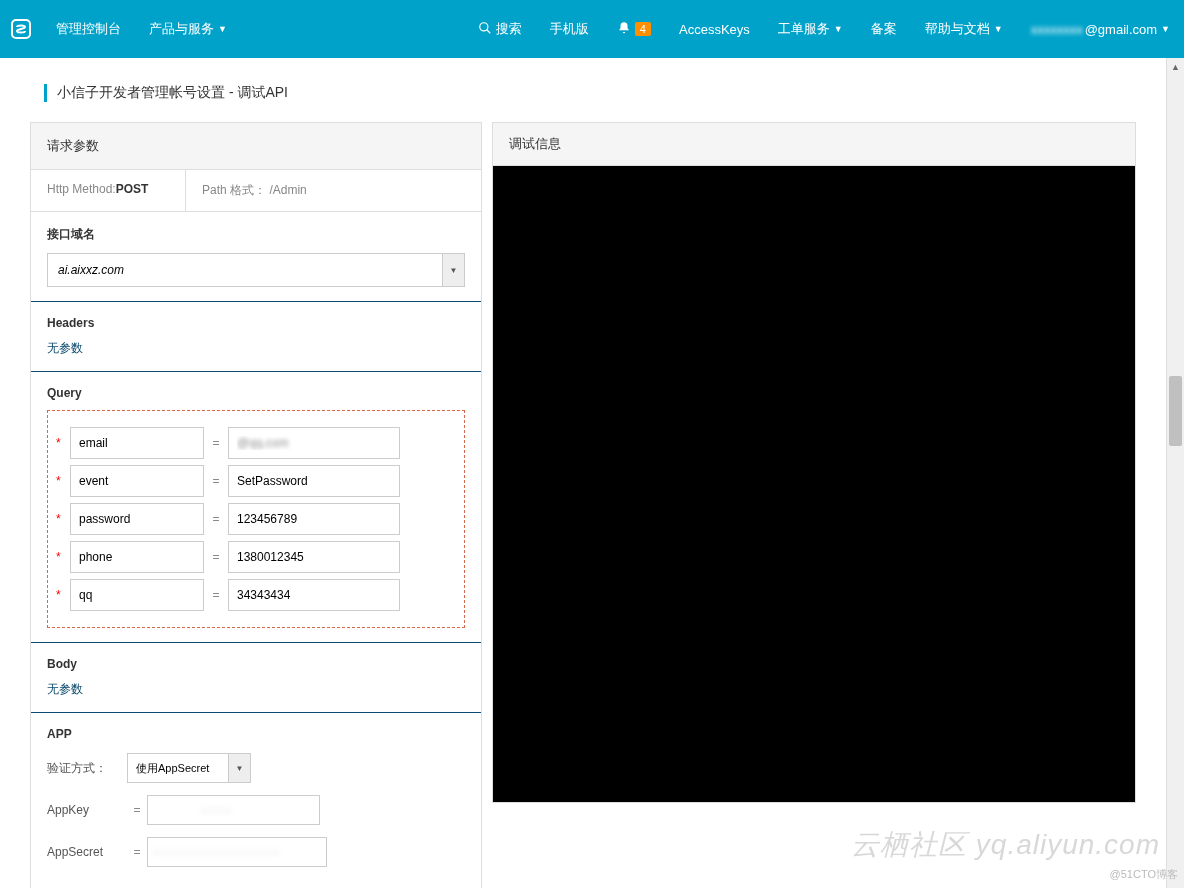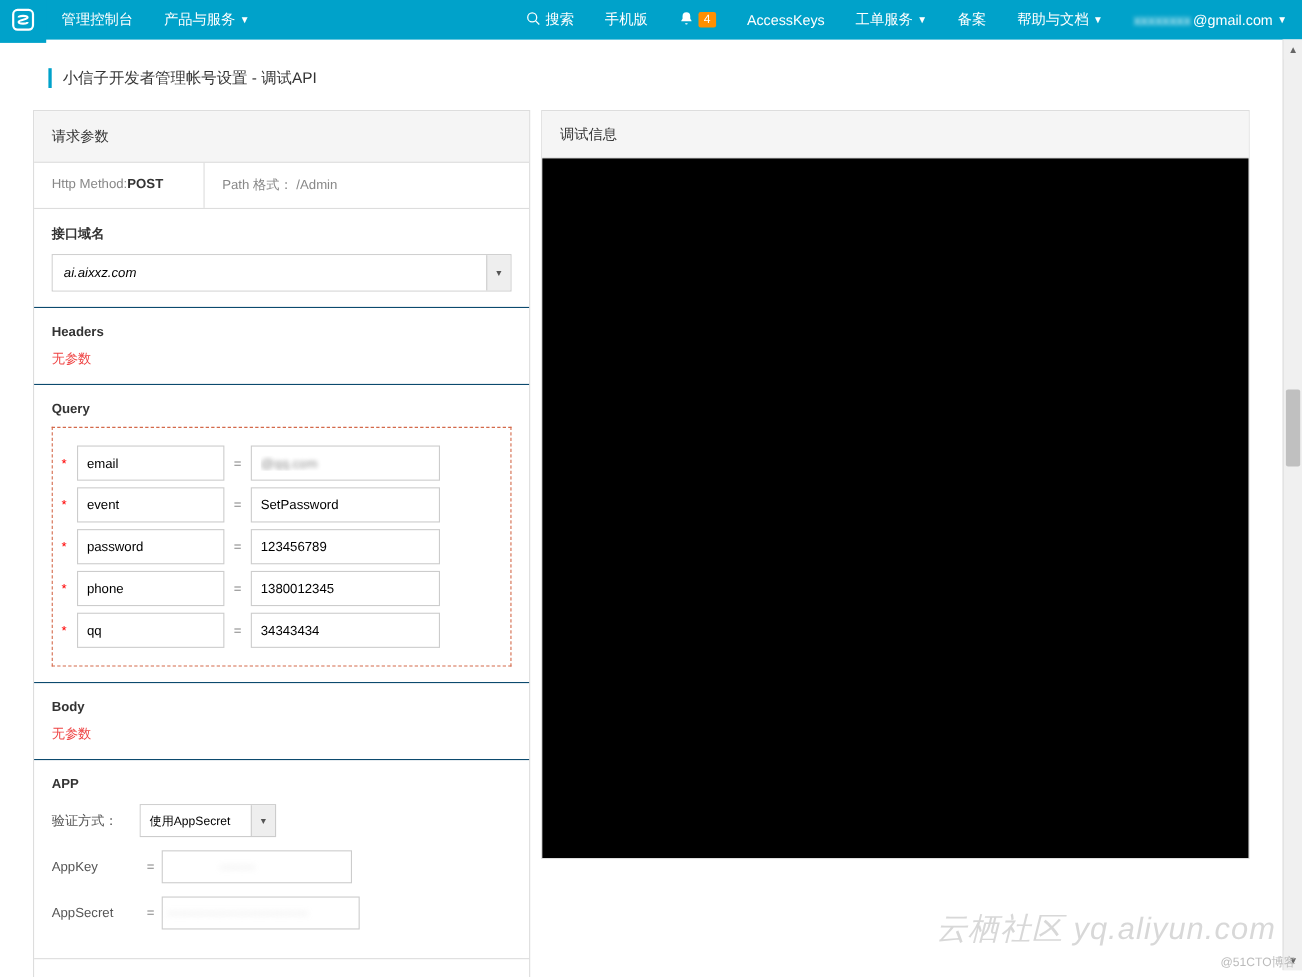--- a/index.html
+++ b/index.html
@@ -1,19 +1,19 @@
 <!DOCTYPE html>
 <html><head>
   <meta charset="utf-8">
   <style>
     * { box-sizing: border-box; margin: 0; padding: 0; }
     body { font-family: "Microsoft YaHei", Arial, sans-serif; font-size: 12px; color: #333; background: #fff; }
     
     
-    .header { background: #00a2ca; height: 36px; display: flex; align-items: center; color: #fff; }
+    .header { background: #00a2ca; height: 58px; display: flex; align-items: center; color: #fff; }
     .logo { width: 42px; height: 42px; background: #00a2ca; display: flex; align-items: center; justify-content: center; }
     .logo svg { width: 24px; height: 24px; }
     .header-left { display: flex; align-items: center; height: 100%; }
     .header-item { padding: 0 14px; height: 42px; display: flex; align-items: center; cursor: pointer; font-size: 13px; }
     .header-right { margin-left: auto; display: flex; align-items: center; height: 100%; }
     .dropdown-arrow { margin-left: 4px; font-size: 9px; }
     .bell-badge { background: #ff8f00; color: #fff; border-radius: 2px; padding: 1px 5px; margin-left: 4px; font-size: 11px; }
     .user-email { filter: blur(2px); margin-right: 2px; }
     
     
@@ -36,21 +36,21 @@
     .panel { border: 1px solid #ddd; margin-bottom: 0; }
     .panel-header { background: #f5f5f5; padding: 14px 16px; border-bottom: 1px solid #ddd; font-size: 13px; }
     .panel-row { display: flex; border-bottom: 1px solid #ddd; }
     .panel-cell { padding: 12px 16px; font-size: 12px; color: #888; }
     .panel-cell.left { width: 155px; border-right: 1px solid #ddd; }
     .panel-cell strong { color: #333; }
     
     .section { padding: 14px 16px; border-bottom: 1px solid #0c4a6e; }
     .section.noborder { border-bottom: none; }
     .section-label { font-weight: bold; margin-bottom: 10px; font-size: 12px; }
-    .section-text { color: #ef4444; }
+    .section-text { color: #0c4a6e; }
     
     
     .select-wrap { display: flex; border: 1px solid #ccc; height: 34px; }
     .select-wrap input[type="text"] { flex: 1; border: none; padding: 0 10px; font-size: 12px; outline: none; font-style: italic; }
     .select-btn { width: 22px; border-left: 1px solid #ccc; background: #eee; display: flex; align-items: center; justify-content: center; font-size: 8px; color: #555; cursor: pointer; }
     .small-select { display: inline-flex; border: 1px solid #ccc; height: 30px; }
     .small-select input { border: none; padding: 0 8px; width: 100px; font-size: 11px; outline: none; }
     
     
     .query-area { border: 1px dashed #d46a4b; padding: 10px 8px; margin-top: 4px; }

